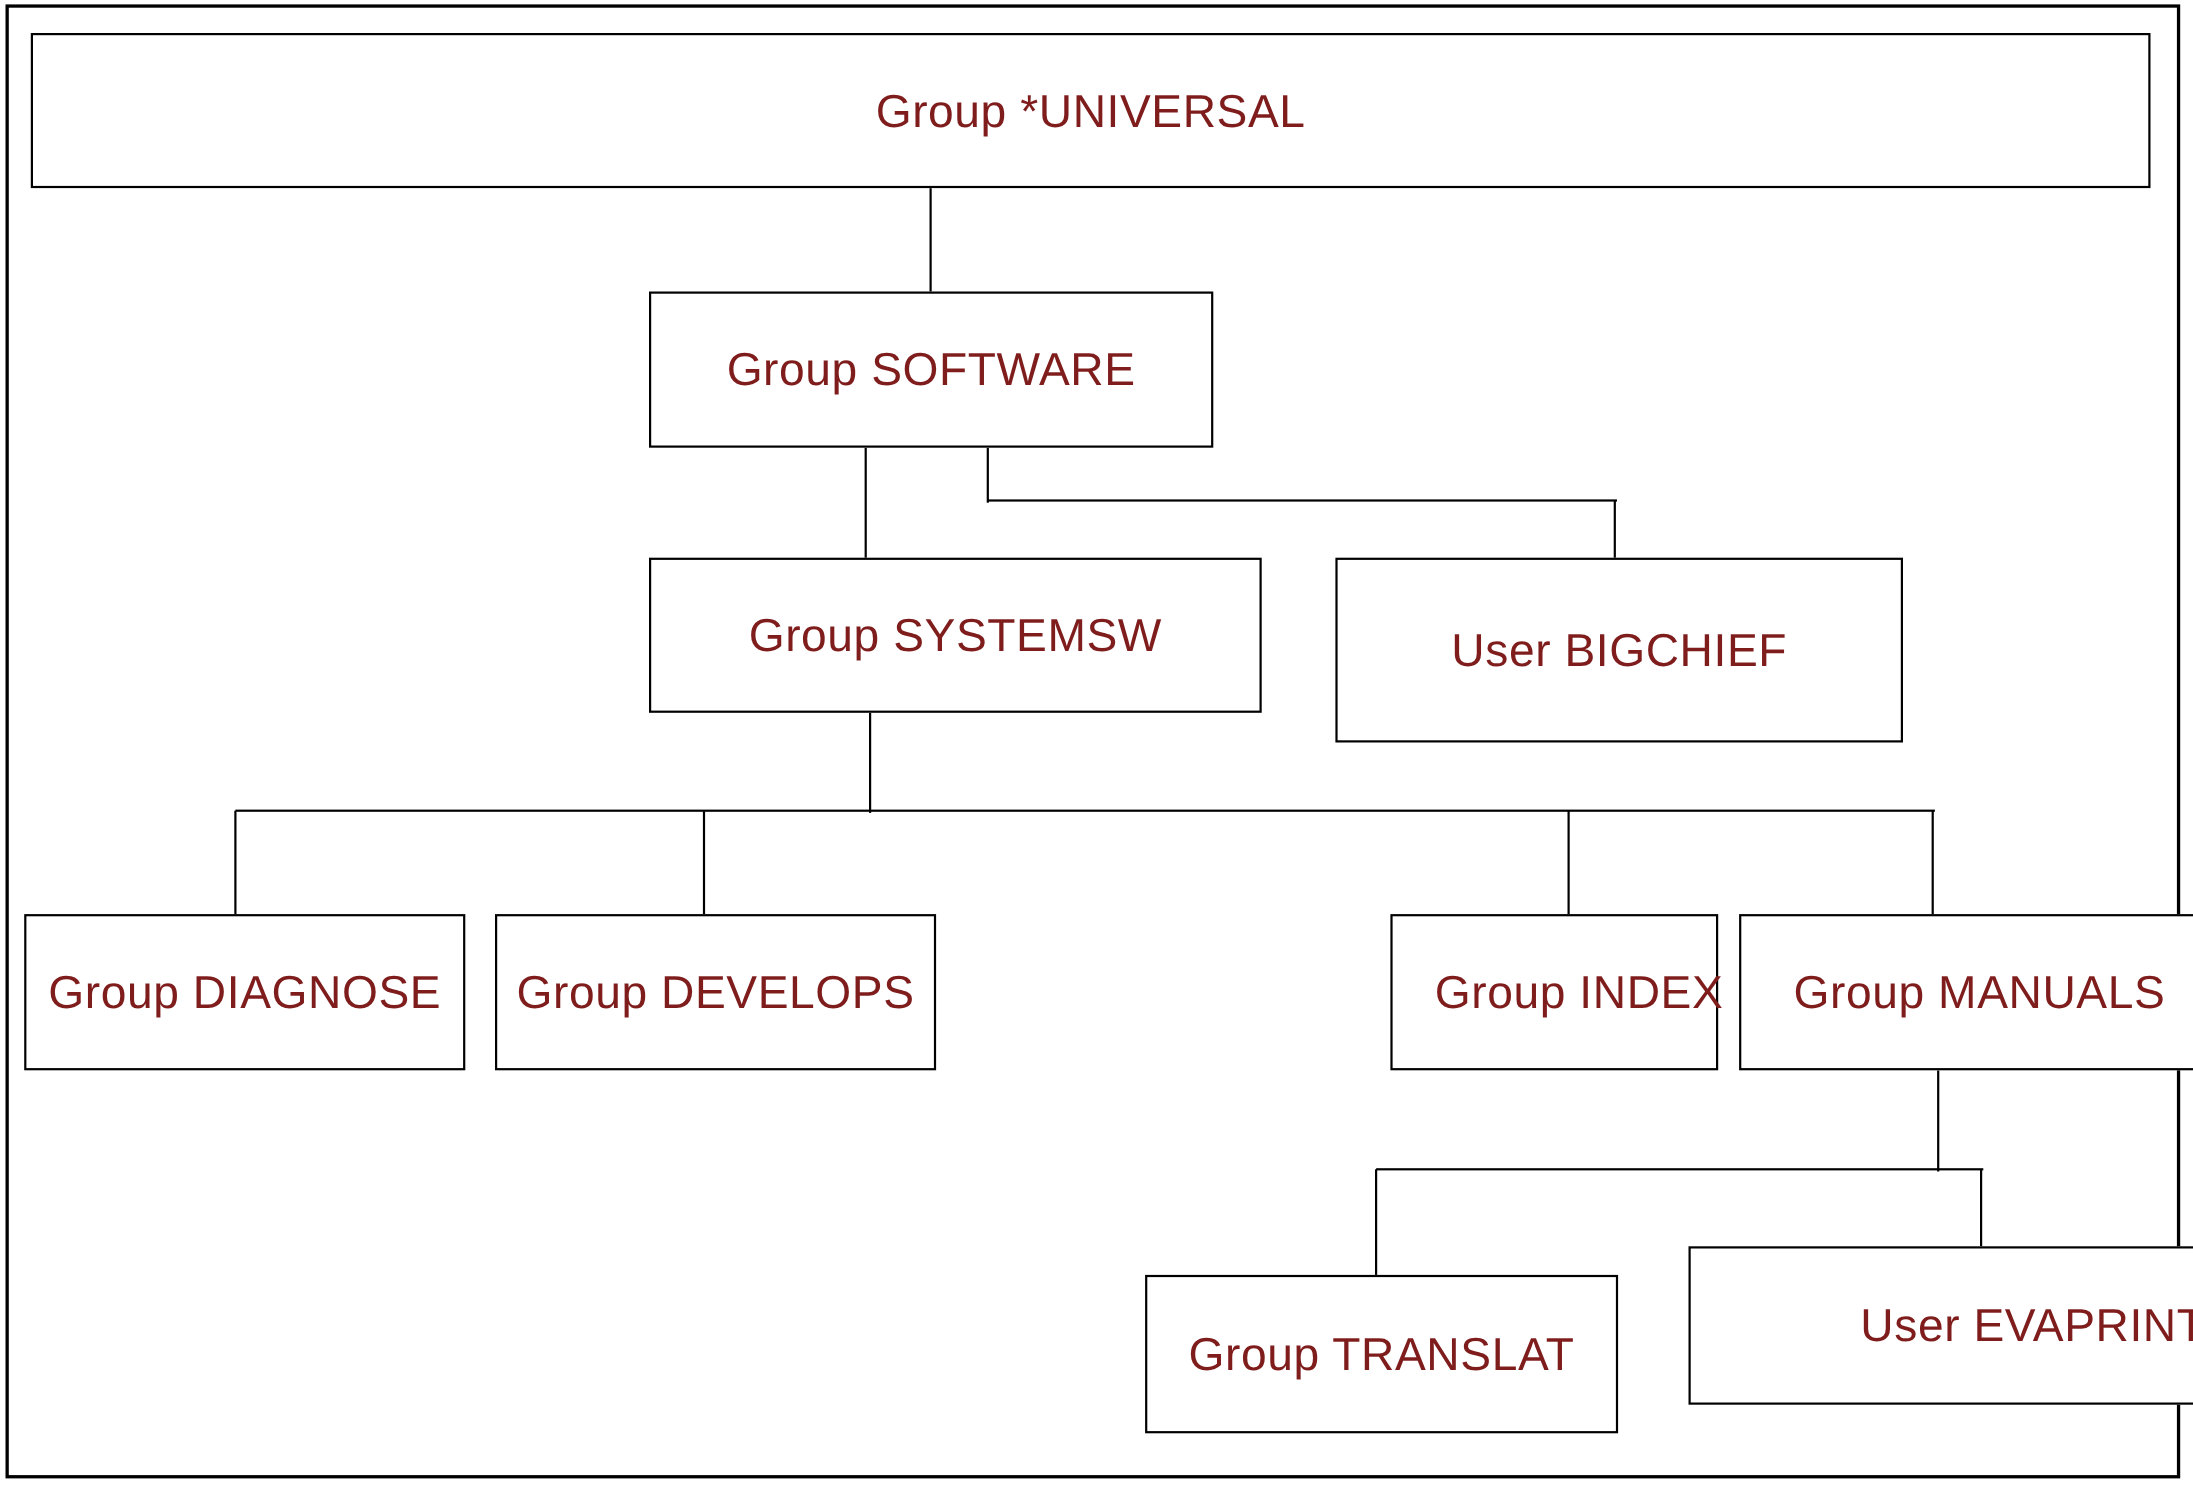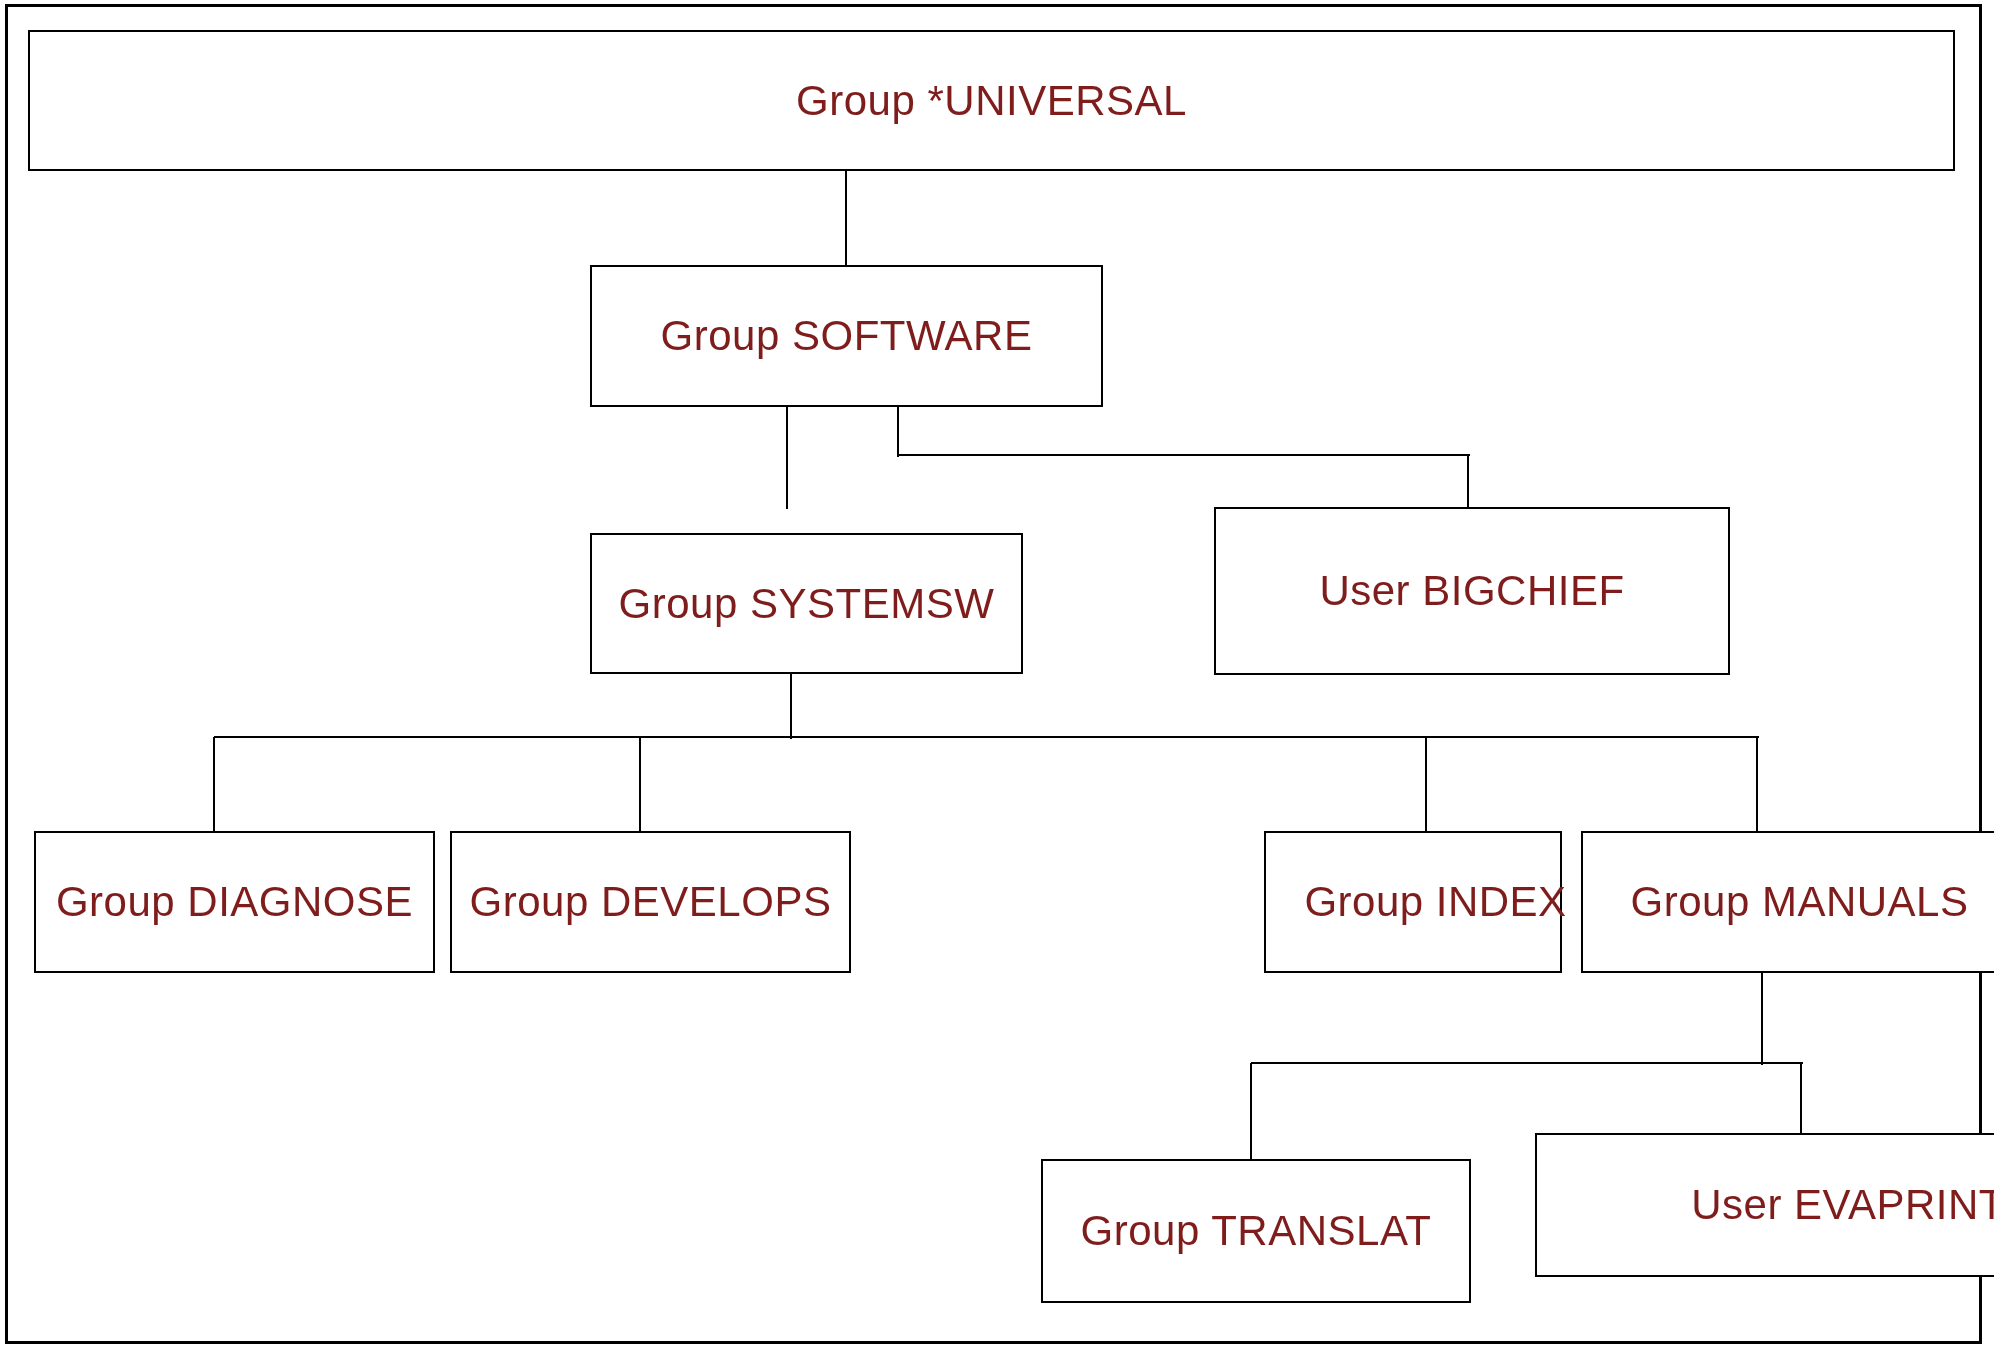--- a/index.html
+++ b/index.html
@@ -69,27 +69,27 @@
       <div class="edge" style="left: 1250px; top: 1063px; width: 2px; height: 98px;"></div>
       <div class="edge" style="left: 1800px; top: 1063px; width: 2px; height: 98px;"></div>
     </div>
   <div id="nodes-layer">
       <div class="node" style="left: 28px; top: 30px; width: 1927px; height: 141px;">
         <span class="node-label">Group *UNIVERSAL</span>
       </div>
       <div class="node" style="left: 590px; top: 265px; width: 513px; height: 142px;">
         <span class="node-label">Group SOFTWARE</span>
       </div>
-      <div class="node" style="left: 590px; top: 533px; width: 433px; height: 141px;">
+      <div class="node" style="left: 590px; top: 507px; width: 557px; height: 141px;">
         <span class="node-label">Group SYSTEMSW</span>
       </div>
       <div class="node" style="left: 1214px; top: 507px; width: 516px; height: 168px;">
         <span class="node-label">User BIGCHIEF</span>
       </div>
-      <div class="node" style="left: 34px; top: 831px; width: 401px; height: 142px;">
+      <div class="node" style="left: 22px; top: 831px; width: 401px; height: 142px;">
         <span class="node-label">Group DIAGNOSE</span>
       </div>
       <div class="node" style="left: 450px; top: 831px; width: 401px; height: 142px;">
         <span class="node-label">Group DEVELOPS</span>
       </div>
       <div class="node" style="left: 1264px; top: 831px; width: 298px; height: 142px; padding-left: 45px;">
         <span class="node-label">Group INDEX</span>
       </div>
       <div class="node" style="left: 1581px; top: 831px; width: 437px; height: 142px;">
         <span class="node-label">Group MANUALS</span>

